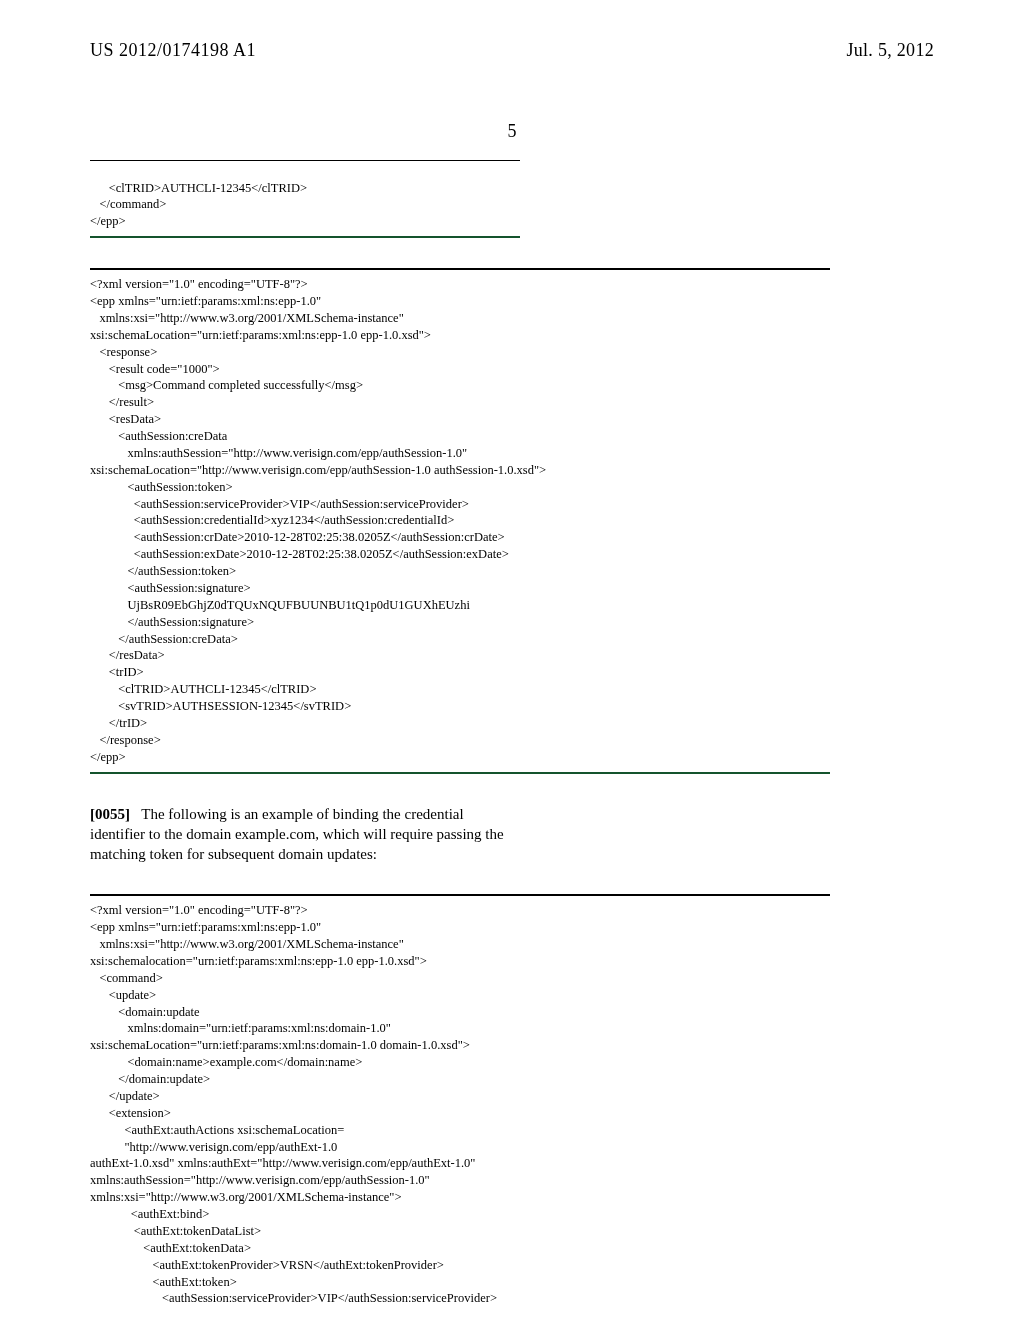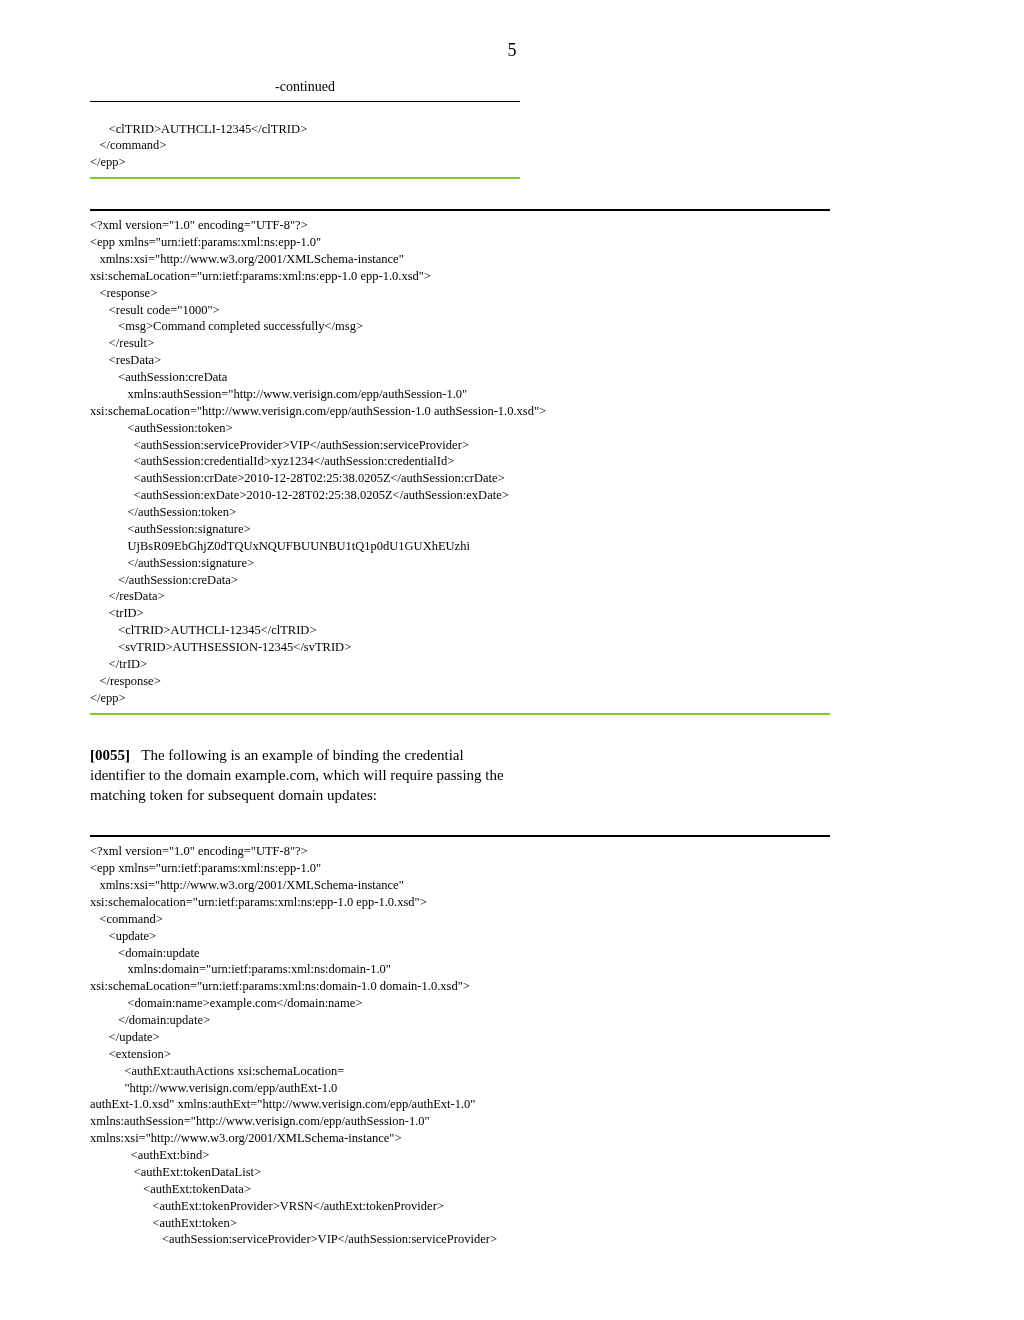--- a/index.html
+++ b/index.html
@@ -39,21 +39,21 @@
     text-align: center;
     font-size: 14px;
     margin-bottom: 6px;
   }
   .code-block {
     font-family: "Times New Roman", Times, serif;
     font-size: 12.5px;
     line-height: 1.35;
     white-space: pre;
     border-top: 2px solid #000;
-    border-bottom: 2px solid #84cc16;
+    border-bottom: 2px solid #14532d;
     padding: 6px 0 6px 0;
     margin-bottom: 30px;
     overflow: visible;
   }
   .code-block.first {
     border-top: none;
   }
   .rule-thin-top {
     border-top: 1px solid #000;
     margin-bottom: 4px;
@@ -72,26 +72,29 @@
   }
   .code-wrapper {
     width: 740px;
   }
 </style>
 </head>
 <body>
 
 <div class="page">
 
+  <div class="header">
+    <div class="header-left">US 2012/0174198 A1</div>
+    <div class="header-right">Jul. 5, 2012</div>
+  </div>
 
   <div class="page-number">5</div>
 
   <div class="col">
 
-    <div class="continued">-continued</div>
     <div class="rule-thin-top"></div>
     <pre class="code-block first">      &lt;clTRID&gt;AUTHCLI-12345&lt;/clTRID&gt;
    &lt;/command&gt;
 &lt;/epp&gt;</pre>
 
 
   </div>
 
   <div class="code-wrapper">
     <pre class="code-block">&lt;?xml version="1.0" encoding="UTF-8"?&gt;

